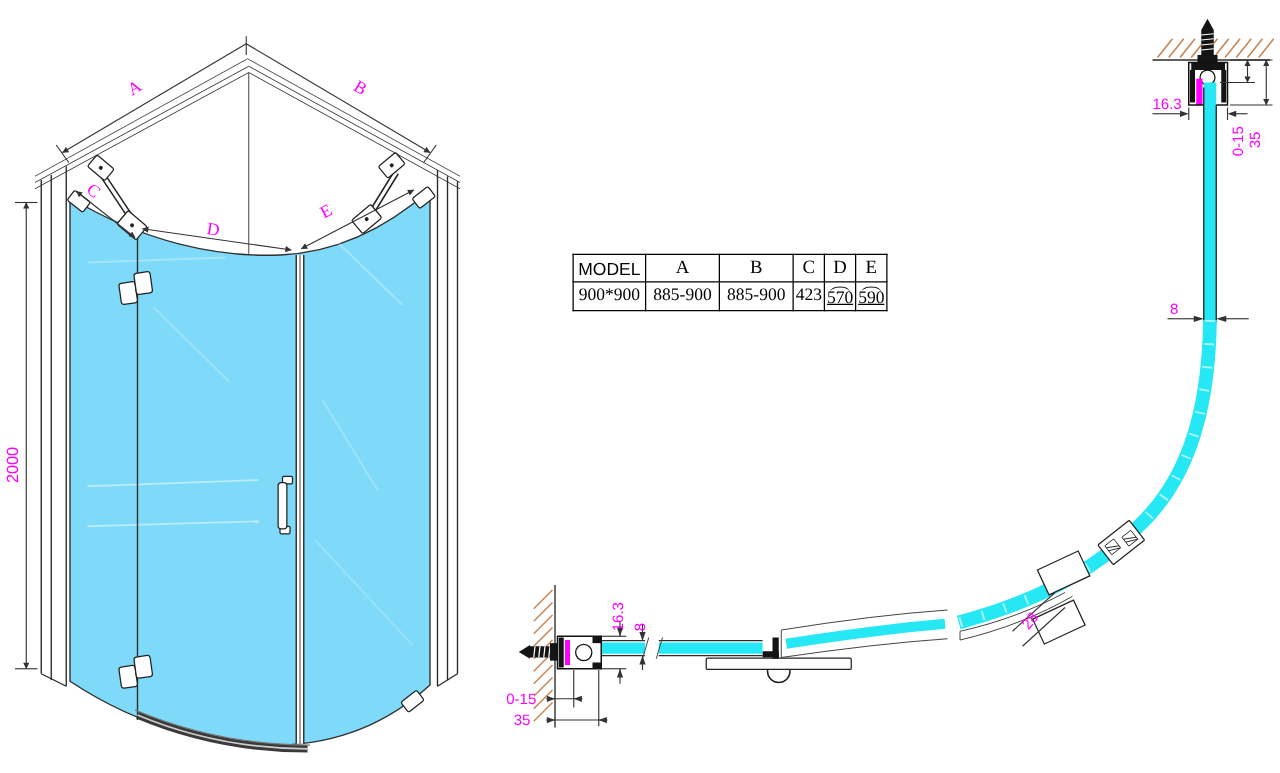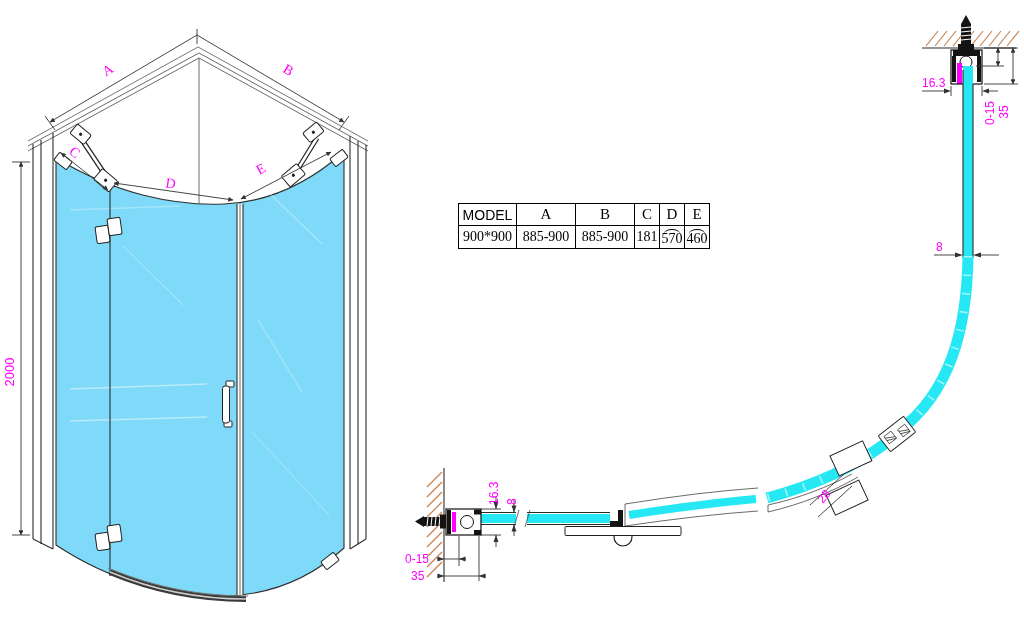--- a/index.html
+++ b/index.html
@@ -26,21 +26,21 @@
             table-layout:fixed;background:#fff;}
   #dimtable td,#dimtable th{border:1px solid #000;padding:0;text-align:center;vertical-align:middle;
             overflow:hidden;}
   #dimtable tr:first-child{height:22px;margin-left:24px;}
   #dimtable tr:last-child{height:23px;}
   .th-model{width:57px;font-family:"Liberation Sans",sans-serif;font-size:14px;font-weight:normal;}
   .th-a,.th-b{width:58px;}
   .th-c,.th-d,.th-e{width:24px;}
   .th-serif{font-family:"Liberation Serif",serif;font-size:15px;font-weight:normal;}
   .val{font-family:"Liberation Serif",serif;font-size:14px;}
-  .arccell{display:inline-block;position:relative;line-height:10px;}
+  .arccell{display:inline-block;position:relative;line-height:10px;text-decoration:underline;}
   .arcsym{display:block;width:16px;height:4px;border-top:1px solid #000;
           border-radius:50% 50% 0 0 / 100% 100% 0 0;margin:1px auto 0 auto;}
 </style>
 </head>
 <body>
 
 <div id="canvas">
 
 <svg width="1024" height="618" viewBox="0 0 1024 618">
   <defs>
@@ -389,24 +389,24 @@
     <th class="th-a th-serif">A</th>
     <th class="th-b th-serif">B</th>
     <th class="th-c th-serif">C</th>
     <th class="th-d th-serif">D</th>
     <th class="th-e th-serif">E</th>
   </tr>
   <tr>
     <td class="val">900*900</td>
     <td class="val">885-900</td>
     <td class="val">885-900</td>
-    <td class="val">181</td>
+    <td class="val">423</td>
     <td class="val">
       <span class="arccell"><span class="arcsym"></span><span>570</span></span>
     </td>
     <td class="val">
-      <span class="arccell"><span class="arcsym"></span><span>460</span></span>
+      <span class="arccell"><span class="arcsym"></span><span>590</span></span>
     </td>
   </tr>
 </tbody>
     </table>
 
 </div>
 
 </body></html>

